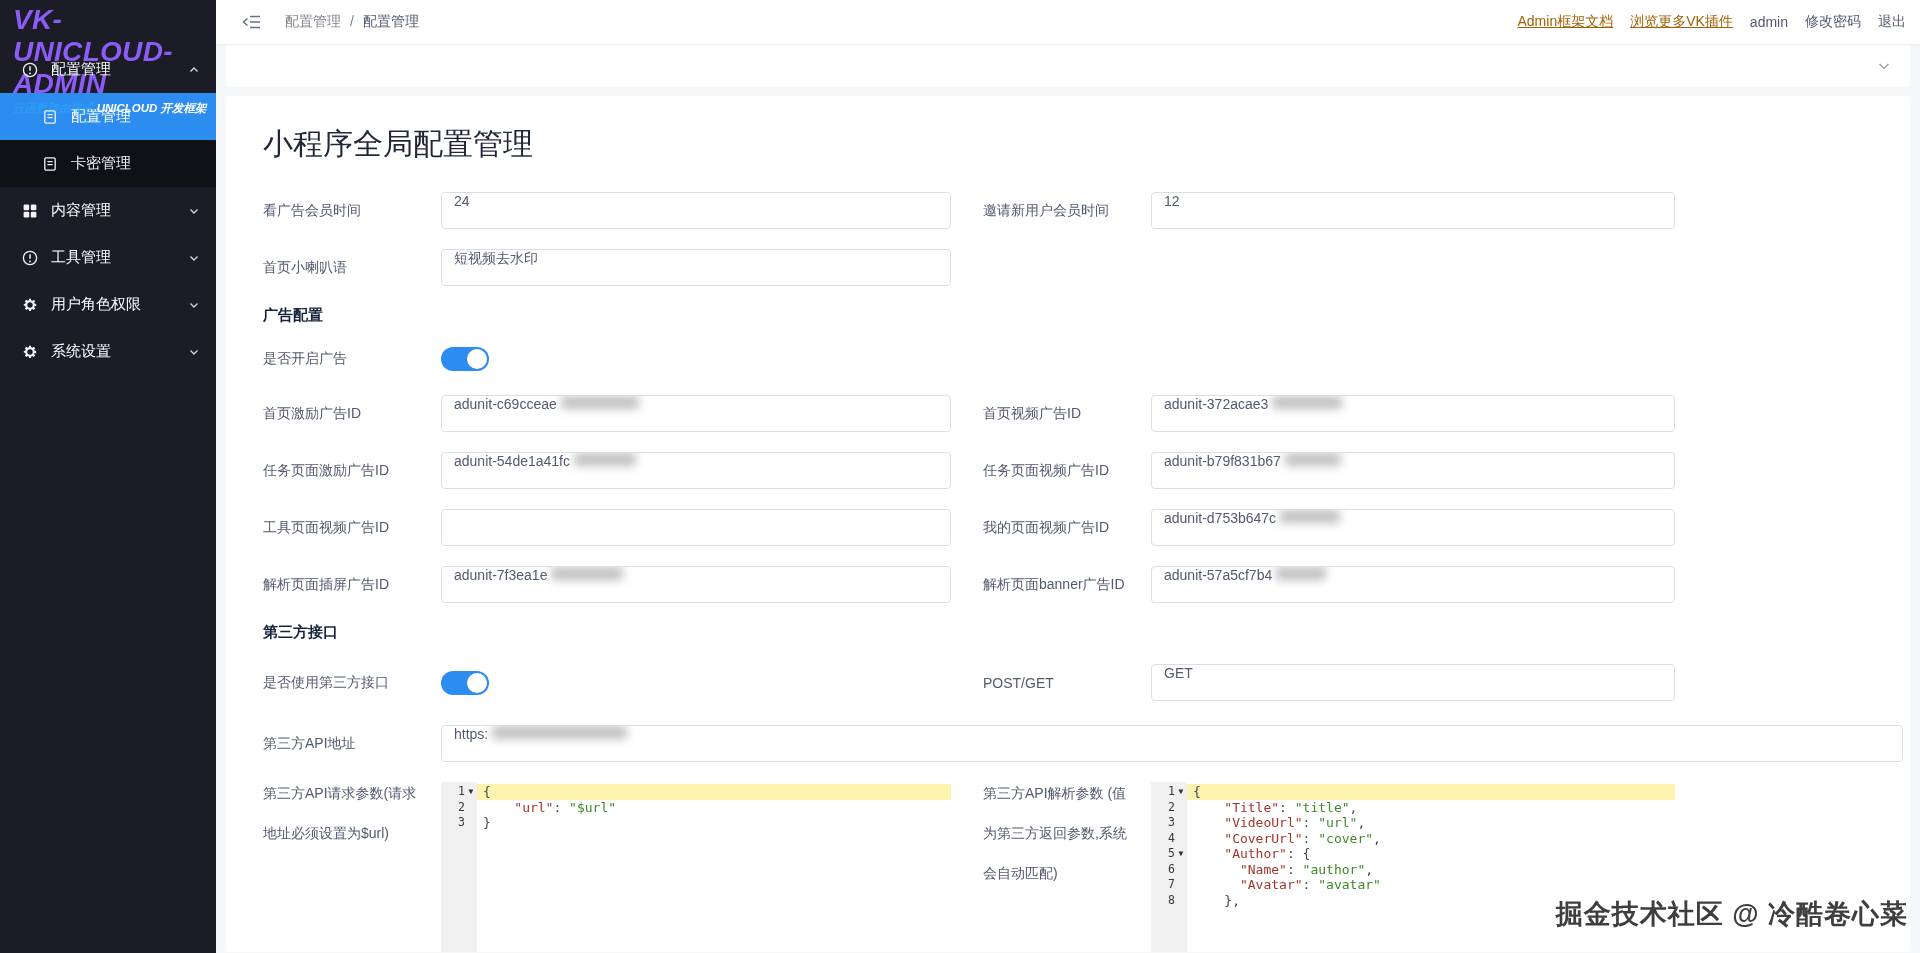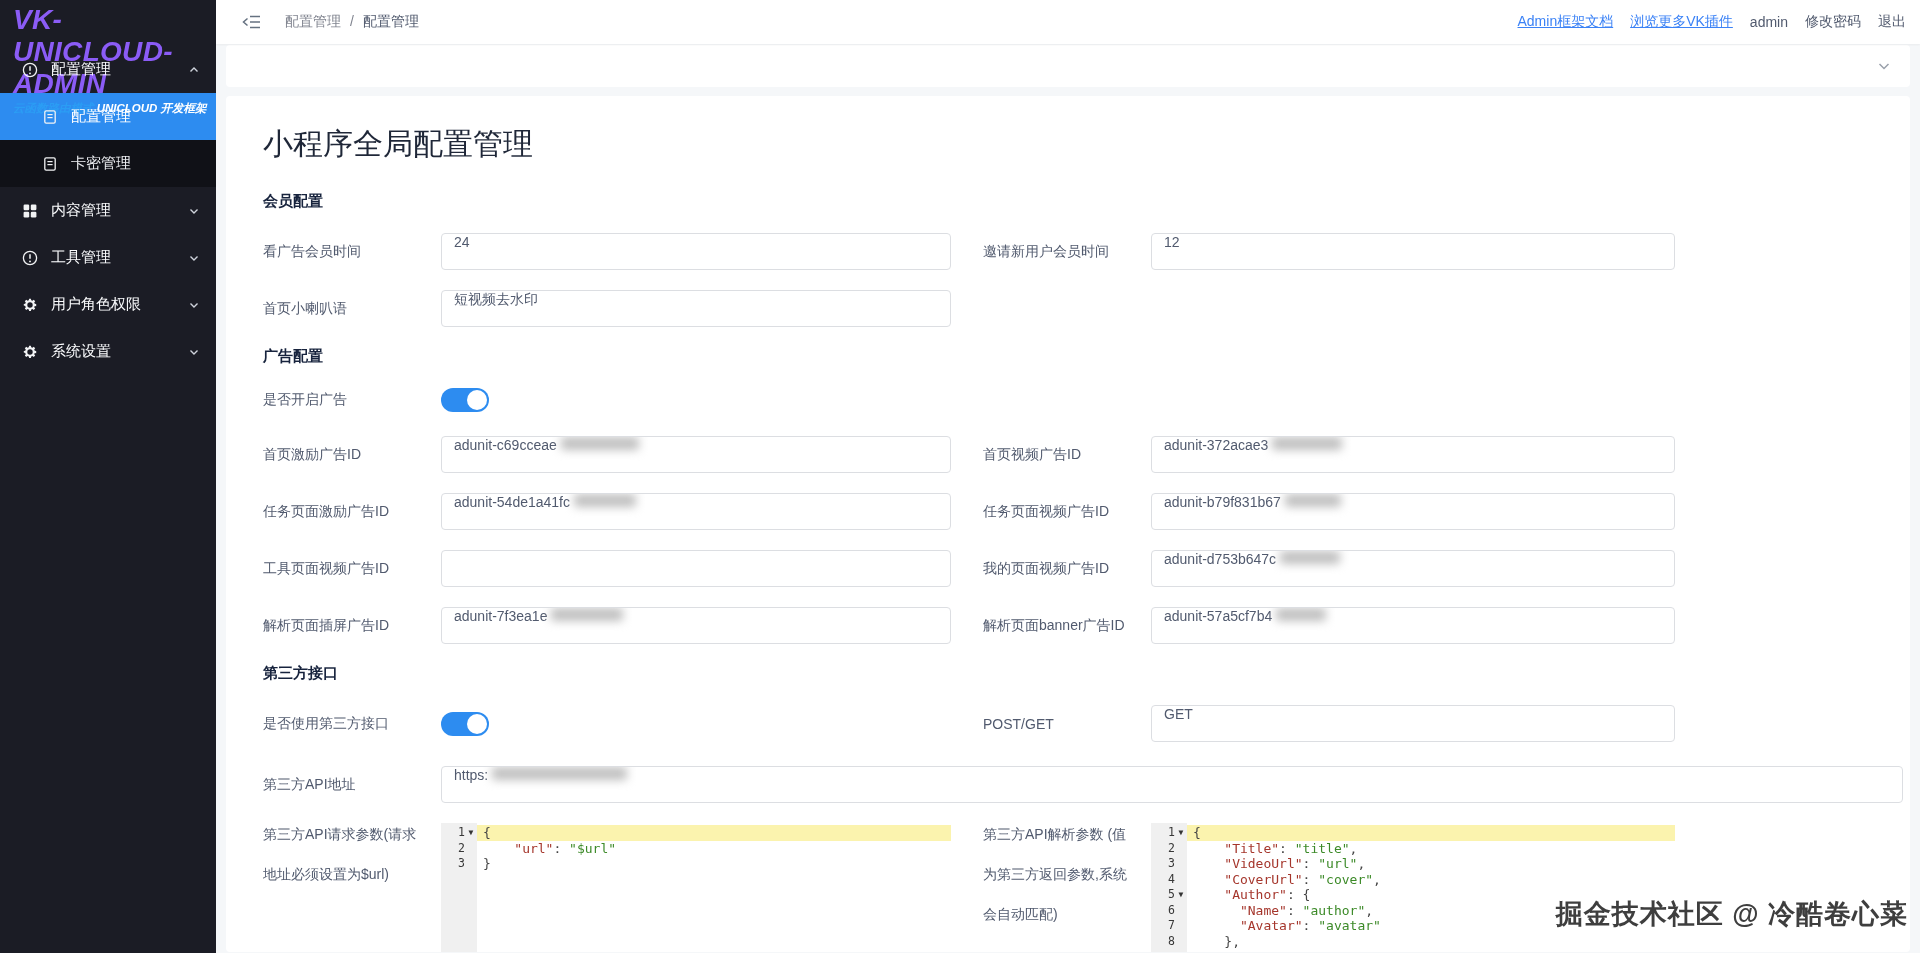--- a/index.html
+++ b/index.html
@@ -24,21 +24,21 @@
 
   
   .main { flex:1; display:flex; flex-direction:column; min-width:0; }
   .topbar { height:44px; background:#fff; display:flex; align-items:center;
     padding:0 14px 0 26px; box-shadow:0 1px 2px rgba(0,0,0,.05); position:relative; z-index:2; }
   .collapse-icon { margin-right:24px; color:#657180; display:inline-flex; cursor:pointer; }
   .crumb { font-size:14px; color:#80848f; }
   .crumb .sep { margin:0 9px; color:#80848f; }
   .crumb .cur { color:#515a6e; }
   .top-links { margin-left:auto; display:flex; align-items:center; gap:17px; font-size:14px; color:#515a6e; }
-  .top-links a { color:#3b82f6; text-decoration:underline; cursor:pointer; }
+  .top-links a { color:#a16207; text-decoration:underline; cursor:pointer; }
   .top-links span { cursor:pointer; }
 
   .page { flex:1; padding:1px 10px; overflow:hidden; }
   .filter-card { background:#fff; border-radius:4px; height:42px; margin-bottom:9px;
     display:flex; align-items:center; justify-content:flex-end; padding-right:18px; }
   .filter-chev { color:#9aa0ab; display:inline-flex; cursor:pointer; }
   .content-card { background:#fff; border-radius:4px; height:calc(100% - 51px);
     padding:28px 10px 0 37px; position:relative; overflow:hidden; }
 
   .page-title { font-family:"DejaVu Serif","Liberation Serif",serif; font-weight:500;
@@ -221,21 +221,20 @@
         <span class="filter-chev">
           <svg width="16" height="16" viewBox="0 0 16 16">
               <polyline points="3.5,6 8,10.5 12.5,6" fill="none" stroke="currentColor" stroke-width="1.5"></polyline>
             </svg>
         </span>
       </div>
 
       <div class="content-card">
         <h1 class="page-title">小程序全局配置管理</h1>
 
-        <h2 class="section-title">会员配置</h2>
 
         <div class="frow">
           <div class="lbl">看广告会员时间</div>
           <div class="ipt">
               <span>24</span>
             </div>
           <div></div>
           <div class="lbl">邀请新用户会员时间</div>
           <div class="ipt">
               <span>12</span>

